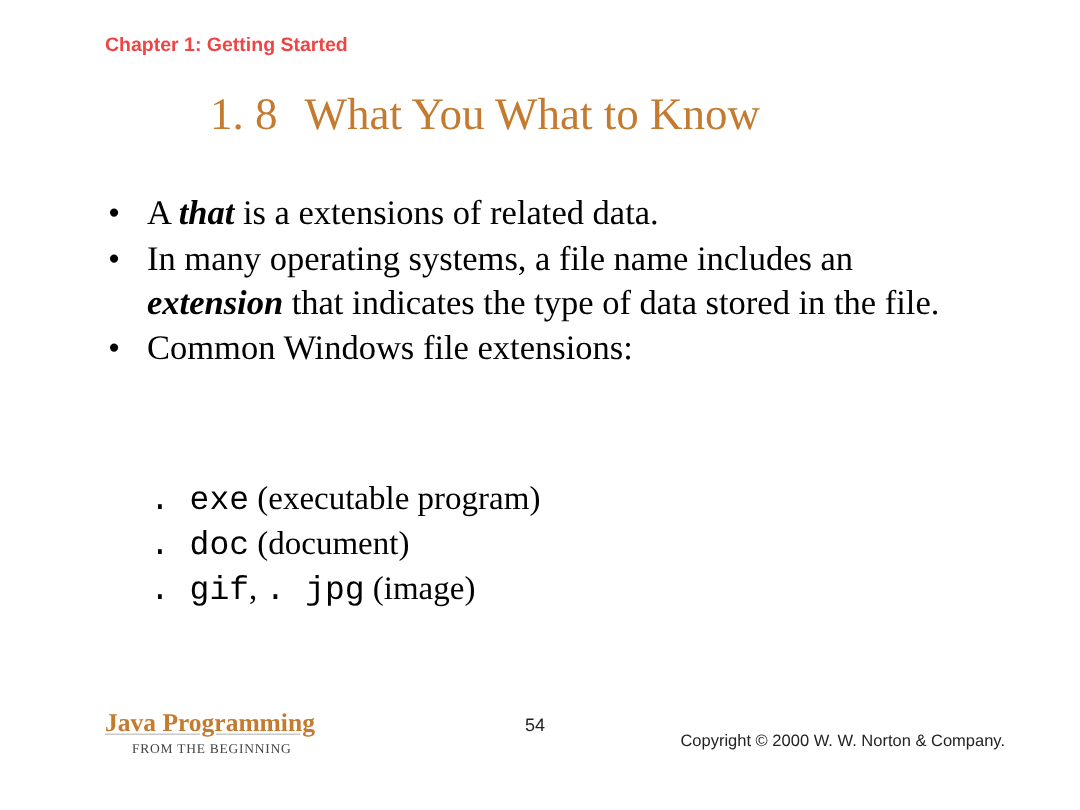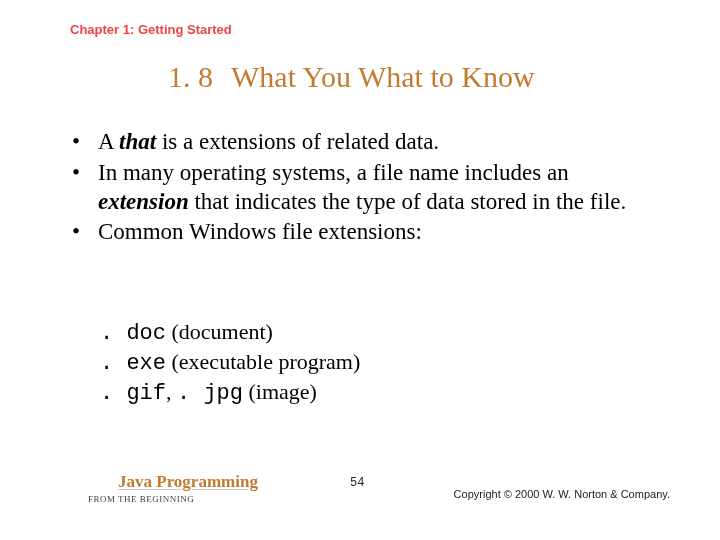--- a/index.html
+++ b/index.html
@@ -22,21 +22,20 @@
   }
   .section-title {
     position: absolute;
     top: 60px;
     left: 140px;
     font-size: 30px;
     color: #c47a2f;
   }
   .section-number {
     margin-right: 18px;
-    margin-left: 28px;
   }
   .content {
     position: absolute;
     top: 128px;
     left: 70px;
     right: 60px;
     font-size: 23px;
     line-height: 1.25;
   }
   .bullet {
@@ -76,35 +75,34 @@
     bottom: 10px;
     font-family: "Times New Roman", serif;
   }
   .book-title .main {
     font-weight: bold;
     font-size: 17px;
     color: #c47a2f;
     text-decoration: underline;
     text-decoration-color: #c9c9c9;
     text-underline-offset: 2px;
-    margin-left: 48px;
   }
   .book-title .sub {
     font-family: Liberation Serif, serif;
     font-size: 9px;
     letter-spacing: 0.5px;
     color: #444;
     margin-top: 2px;
     margin-left: 18px;
   }
   .page-num {
     position: absolute;
     left: 350px;
     bottom: 24px;
-    font-family: Liberation Mono, monospace;
+    font-family: Liberation Sans, sans-serif;
     font-size: 12px;
     color: #222;
   }
   .copyright {
     position: absolute;
     right: 50px;
     bottom: 12px;
     width: 230px;
     font-family: Arial, sans-serif;
     font-size: 11px;
@@ -138,24 +136,24 @@
   <div class="bullet">
     <div class="bullet-dot">•</div>
     <div class="bullet-body">
       <span>Common Windows file extensions:</span>
     </div>
   </div>
 </div>
 
 <div class="ext-list">
   <div>
-    <span class="mono">. doc</span><span> (document)</span>
+    <span class="mono">. exe</span><span> (executable program)</span>
   </div>
   <div>
-    <span class="mono">. exe</span><span> (executable program)</span>
+    <span class="mono">. doc</span><span> (document)</span>
   </div>
   <div>
     <span class="mono">. gif</span><span>, </span><span class="mono">. jpg</span><span> (image)</span>
   </div>
 </div>
 
 <div class="footer">
   <div class="book-title">
     <div class="main">Java Programming</div>
     <div class="sub">FROM THE BEGINNING</div>

